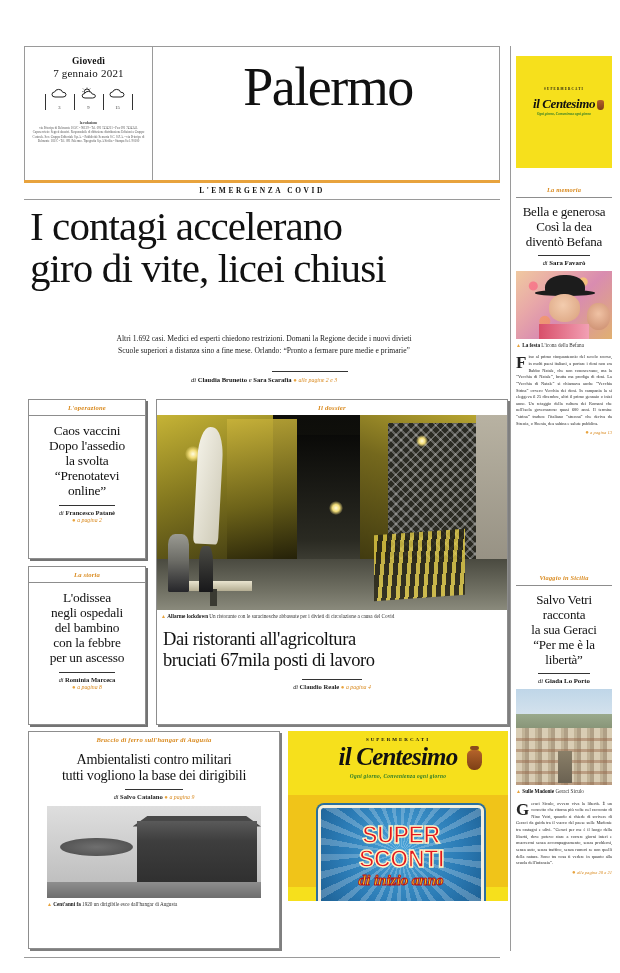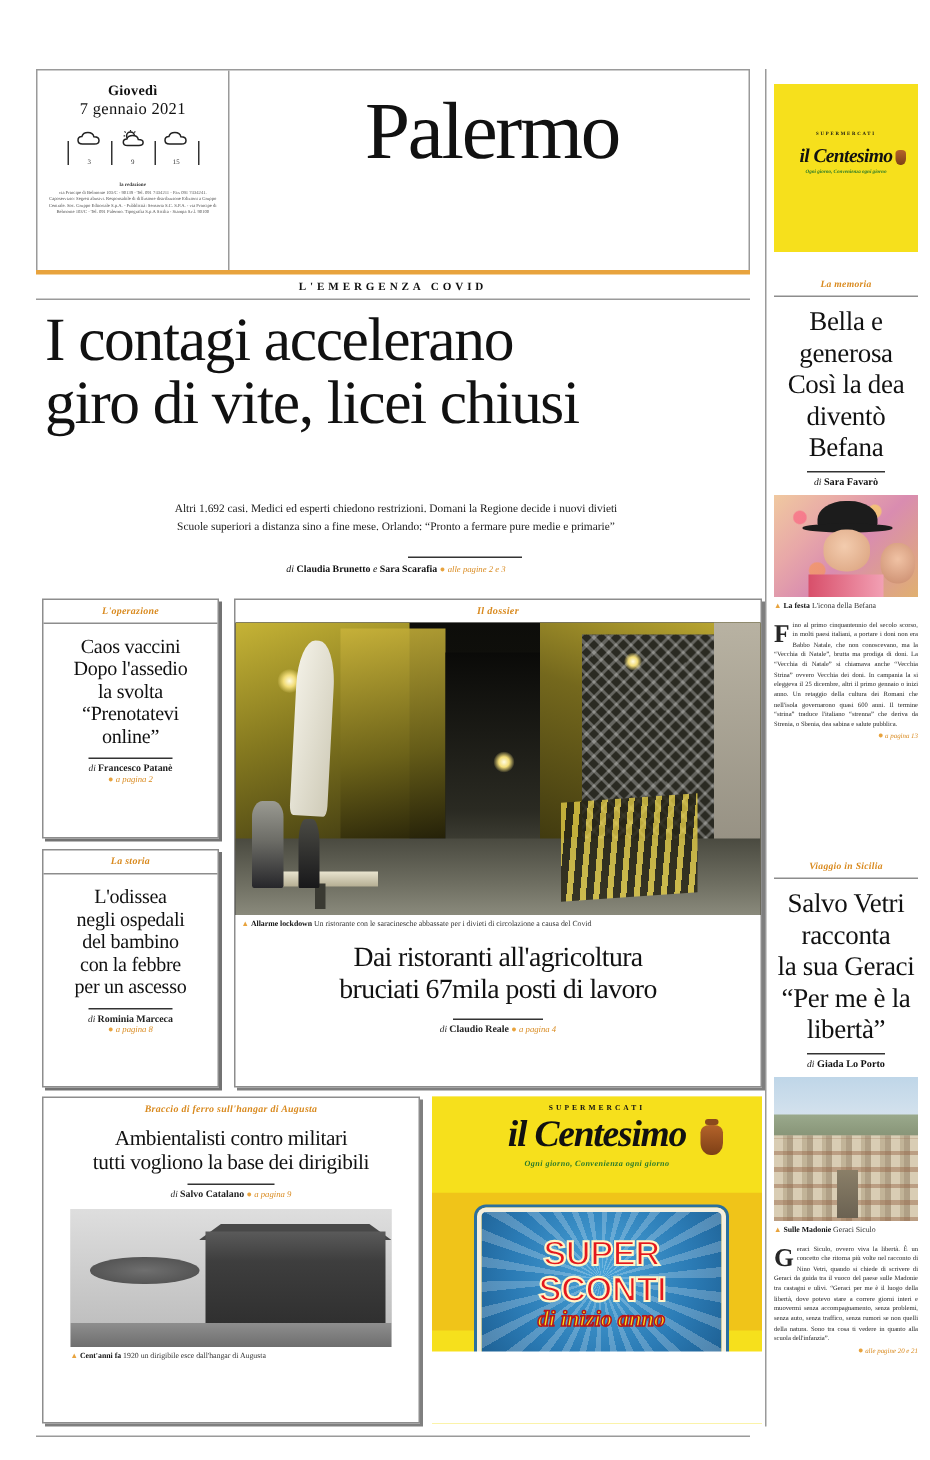--- a/index.html
+++ b/index.html
@@ -111,21 +111,21 @@
        repeating-linear-gradient(95deg,rgba(228,205,70,.85) 0 4px,rgba(40,38,22,.9) 4px 9px);
      transform:skewY(-4deg);opacity:.92;}
   .ph-person{position:absolute;left:3%;bottom:9%;width:6%;height:30%;
      background:linear-gradient(180deg,#9a9a92 0%,#6c6c66 46%,#26262a 100%);
      border-radius:34% 34% 6% 6%/18% 18% 3% 3%;}
   .ph-person2{position:absolute;left:12%;bottom:9%;width:4%;height:24%;
      background:linear-gradient(180deg,#4a4a44,#18181a);border-radius:34% 34% 4% 4%;}
   .ph-wall{position:absolute;right:0;top:0;width:9%;height:100%;
      background:linear-gradient(180deg,#b8b2a2,#8c877a);}
   .capline{padding:3px 4px 0;}
-  .chead{text-align:center;font-size:18.5px;line-height:1.12;padding:9px 6px 0;letter-spacing:-.4px;}
+  .chead{text-align:left;font-size:18.5px;line-height:1.12;padding:9px 6px 0;letter-spacing:-.4px;}
   .crule{width:60px;height:1px;background:#333;margin:8px auto 3px;}
 
   
   .bbox{position:absolute;left:28px;top:731px;width:252px;height:218px;
      border:1px solid #8d8d8d;box-sizing:border-box;background:#fff;
      box-shadow:2px 2px 0 rgba(0,0,0,.5);}
   .bkick{padding-top:4px;font-size:6.6px;}
   .bhead{text-align:center;font-size:14.2px;line-height:1.14;padding:8px 5px 0;letter-spacing:-.25px;}
   .brule{width:58px;height:1px;background:#333;margin:6px auto 3px;}
   .bphoto{position:relative;margin:6px 18px 0;height:92px;overflow:hidden;
@@ -183,21 +183,21 @@
   .radsup{position:absolute;left:0;right:0;top:31px;text-align:center;
      font-size:3.2px;font-weight:bold;letter-spacing:1.2px;color:#111;}
   .radtag{position:absolute;left:0;right:0;top:56px;text-align:center;
      font-size:3.4px;font-weight:bold;font-style:italic;color:#2a7a2a;}
   .radjar{position:absolute;right:8px;top:44px;width:7px;height:10px;
      background:linear-gradient(180deg,#b4632a,#7d3f16);border-radius:40% 40% 46% 46%/24% 24% 40% 40%;}
 
   .rcol{position:absolute;left:516px;width:96px;}
   .rkick{font-size:6.4px;}
   .rsep{height:1px;background:#8d8d8d;margin:4px 0 0;}
-  .rhead{font-size:18px;line-height:1.16;text-align:center;padding-top:6px;letter-spacing:-.2px;}
+  .rhead{font-size:13px;line-height:1.16;text-align:center;padding-top:6px;letter-spacing:-.2px;}
   .rrule{width:52px;height:1px;background:#333;margin:6px auto 3px;}
   .rby{font-size:6.4px;text-align:center;font-style:italic;}
   .rby b{font-style:normal;font-weight:bold;font-size:6.8px;}
 
   .rphoto{position:relative;height:68px;overflow:hidden;margin-top:5px;}
   .bef-bg{position:absolute;inset:0;background:
      linear-gradient(135deg,#f0c9a0 0%,#e8a8a8 30%,#d98cb0 55%,#e0b070 100%);}
   .bef-conf{position:absolute;inset:0;background:
      radial-gradient(circle at 18% 22%,rgba(255,80,120,.55) 0 4px,transparent 5px),
      radial-gradient(circle at 70% 16%,rgba(255,220,90,.6) 0 4px,transparent 5px),

